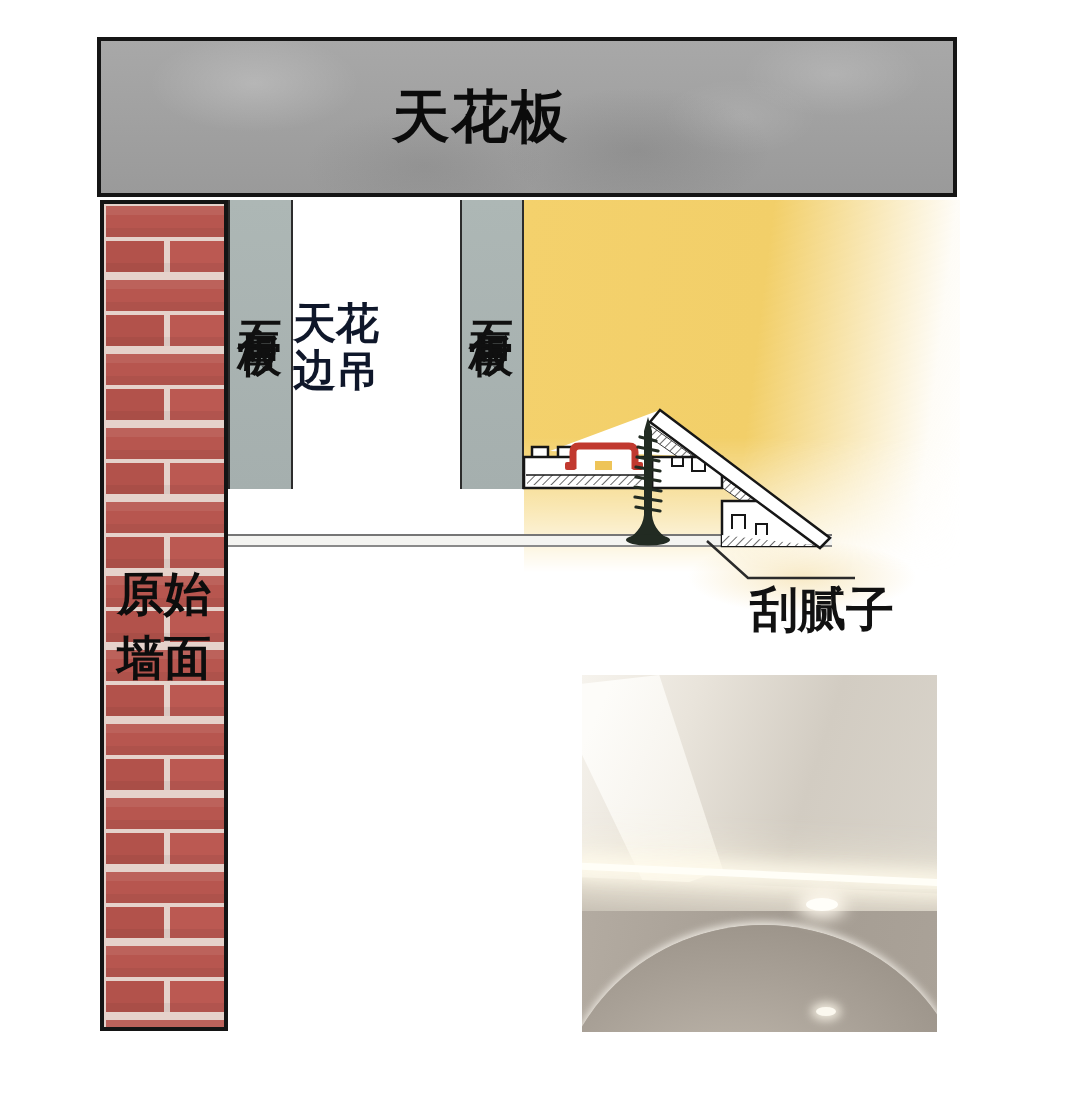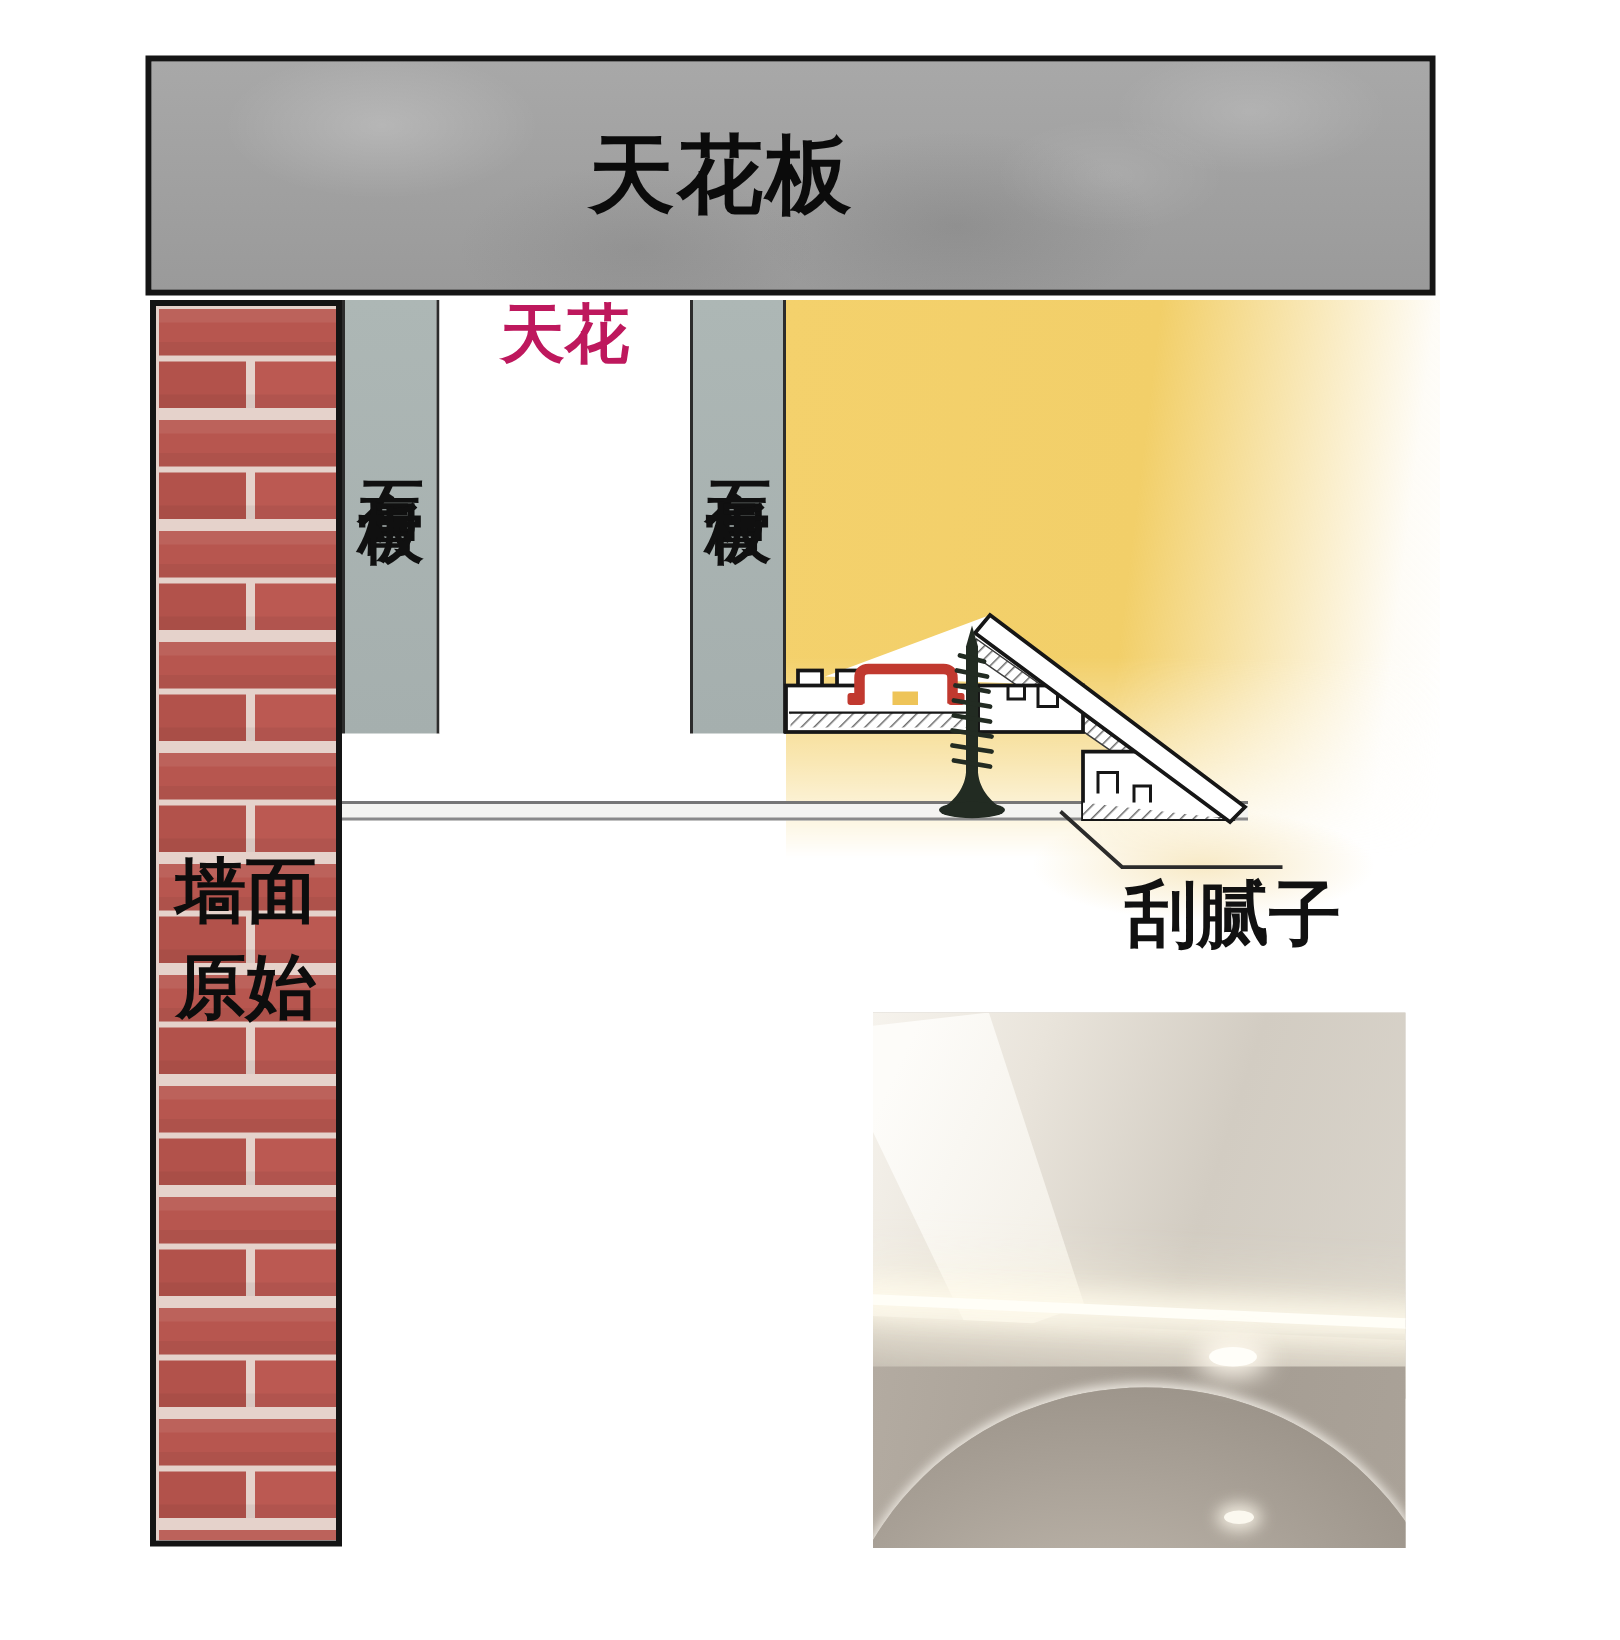--- a/index.html
+++ b/index.html
@@ -31,21 +31,21 @@
 
   
   .strip{top:200px;height:289px;}
   .strip-gyp{background:linear-gradient(180deg,#adb7b5,#a5afae);}
   .strip-left{left:228px;width:65px;border-left:2px solid #2c2c2c;border-right:2px solid #2c2c2c;}
   .strip-mid{left:293px;width:169px;background:#ffffff;border-right:2px solid #2c2c2c;}
   .strip-right{left:462px;width:62px;border-right:2px solid #2c2c2c;}
   .v-label{writing-mode:vertical-rl;text-orientation:upright;font-size:44px;font-weight:700;
     color:#101010;margin:86px auto 0 auto;display:block;width:max-content;letter-spacing:6px;}
   .strip-flex{display:flex;justify-content:center;}
-  .edge-label{text-align:center;font-size:43px;font-weight:700;line-height:47px;color:#be185d;}
+  .edge-label{margin-top:100px;font-size:43px;font-weight:700;line-height:47px;color:#0f172a;}
 
   
   .glow{
     left:524px;top:200px;width:436px;height:372px;
     background:linear-gradient(97deg,#f4d16c 0%,#f2cf69 52%,rgba(251,243,221,.25) 90%,rgba(251,243,221,0) 100%);
     -webkit-mask-image:linear-gradient(180deg,#000 0%,#000 64%,rgba(0,0,0,.5) 83%,transparent 100%);
     mask-image:linear-gradient(180deg,#000 0%,#000 64%,rgba(0,0,0,.5) 83%,transparent 100%);
   }
   .glow-under{
     left:688px;top:540px;width:272px;height:132px;
@@ -109,32 +109,33 @@
           <rect x="2" y="37" width="58" height="31" fill="#b2524b"></rect>
           <rect x="66" y="37" width="58" height="31" fill="#bb5952"></rect>
           <rect x="2" y="2" width="122" height="9" fill="rgba(255,255,255,0.07)"></rect>
           <rect x="2" y="24" width="122" height="9" fill="rgba(0,0,0,0.05)"></rect>
           <rect x="2" y="59" width="122" height="9" fill="rgba(0,0,0,0.05)"></rect>
         </pattern>
       </defs>
       <rect width="100%" height="100%" fill="url(#brickpat)"></rect>
     </svg>
     <div class="wall-label">
+      <div>原始</div>
       <div>墙面</div>
-      <div>原始</div>
     </div>
   </div>
 
   <div class="abs strip strip-gyp strip-left strip-flex">
     <span class="v-label">石膏板</span>
   </div>
 
   <div class="abs strip strip-mid">
     <div class="edge-label">
       <div>天花</div>
+      <div>边吊</div>
     </div>
   </div>
 
   <div class="abs strip strip-gyp strip-right strip-flex">
     <span class="v-label">石膏板</span>
   </div>
 
   <div class="abs glow"></div>
   <div class="abs glow-under"></div>
 

